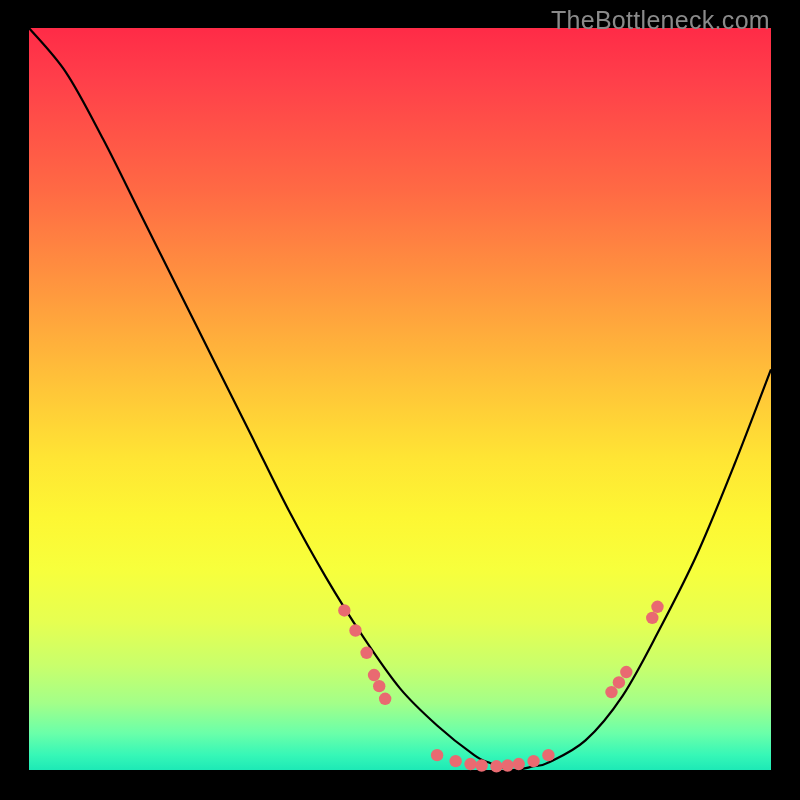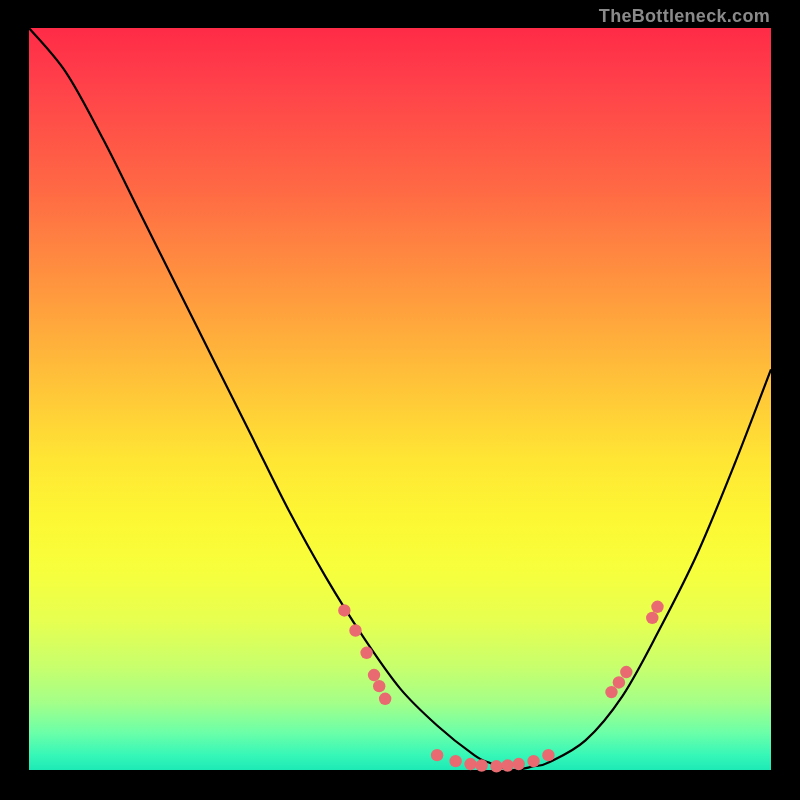--- a/index.html
+++ b/index.html
@@ -31,22 +31,22 @@
       #a3ff89 91%,
       #6bffa9 95%,
       #36f7b7 98%,
       #1de9b6 100%);
   }
   .watermark {
     position: absolute;
     top: 6px;
     right: 30px;
     color: #8a8a8a;
-    font-size: 18px;
-    font-weight: 700;
+    font-size: 25px;
+    font-weight: 400;
     letter-spacing: 0.3px;
   }
   svg.curve {
     position: absolute;
     left: 0;
     top: 0;
     width: 742px;
     height: 742px;
     overflow: visible;
   }

